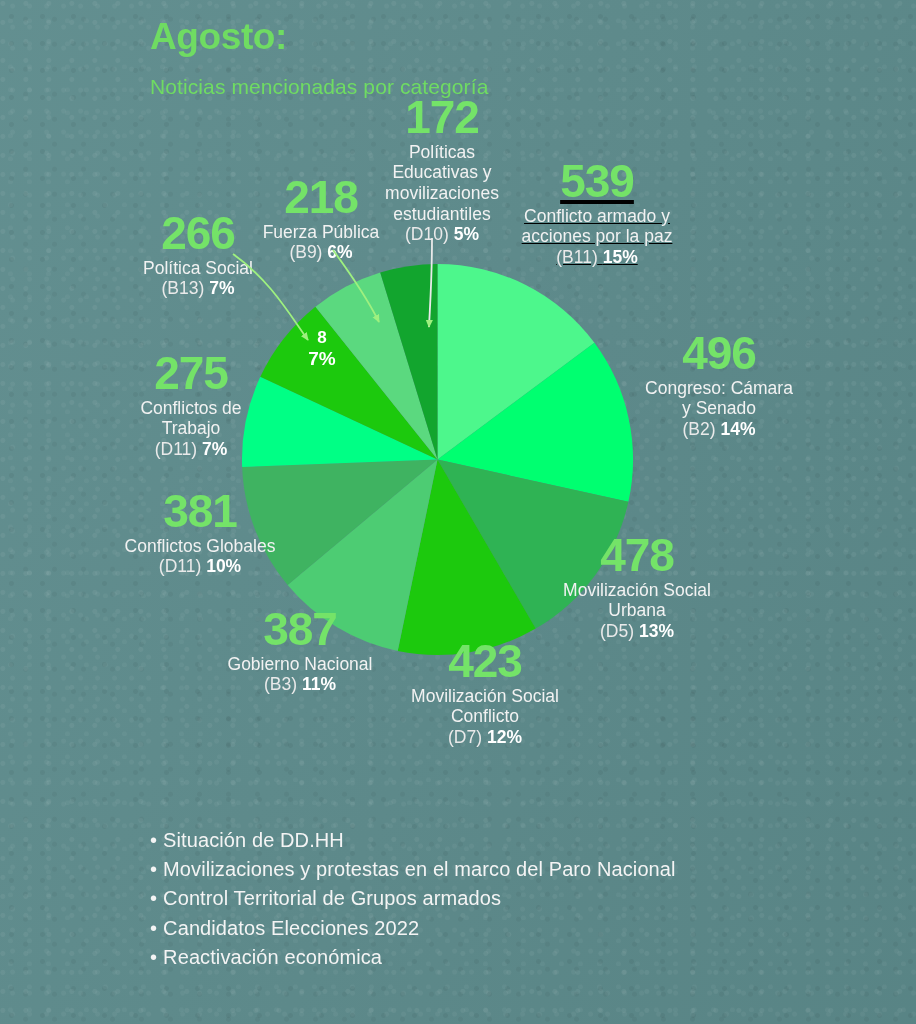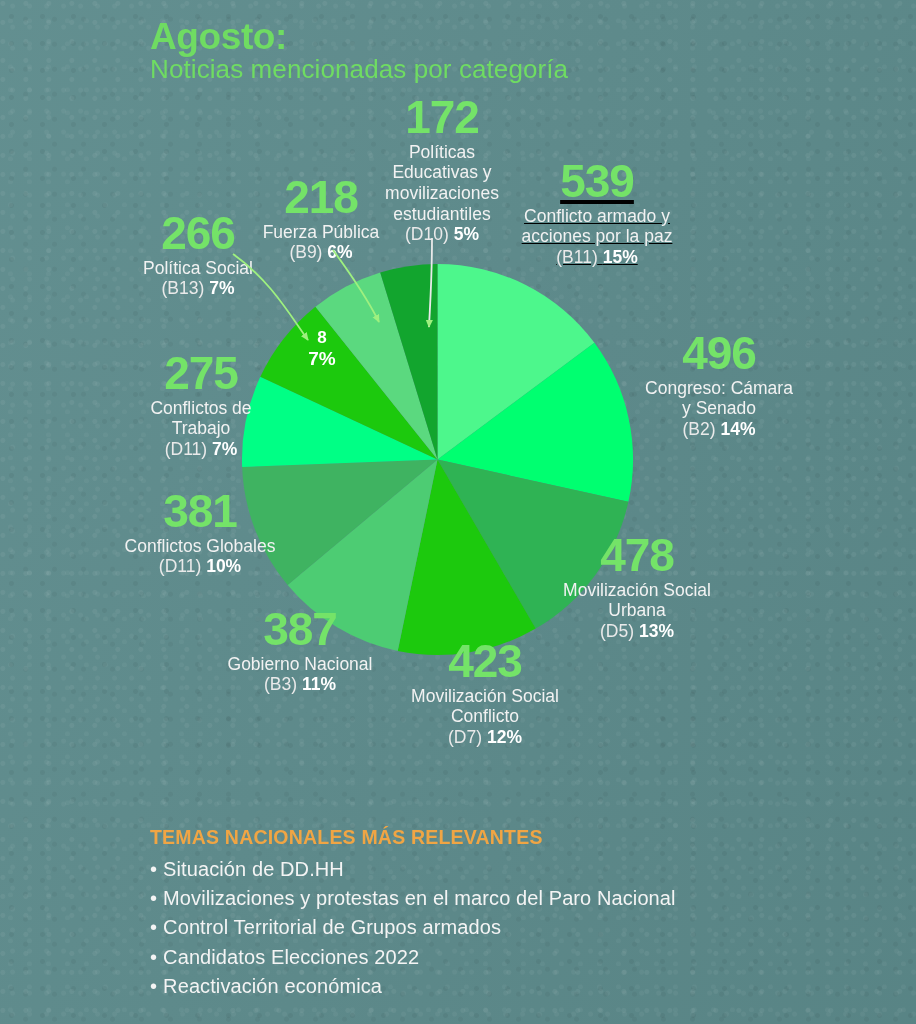--- a/index.html
+++ b/index.html
@@ -25,21 +25,21 @@
   }
   .layer{position:absolute;z-index:2;}
 
   
   #header{left:150px;top:18px;}
   #title{
     font-size:37px;font-weight:bold;color:#6fdc62;
     letter-spacing:-.4px;line-height:1;margin:0;
   }
   #subtitle{
-    font-size:26px;color:#6fdc62;line-height:1.1;margin-top:0;
+    font-size:21px;color:#6fdc62;line-height:1.1;margin-top:20px;
     font-weight:400;letter-spacing:.1px;
   }
 
   
   #pie-wrap{left:240px;top:262px;width:395px;height:395px;}
   #pie-svg{display:block;width:395px;height:395px;}
 
   
   #inpie-label{
     left:299px;top:328px;text-align:center;width:46px;
@@ -58,21 +58,21 @@
     color:#f2f2f2;font-size:17.5px;line-height:1.18;display:block;margin-top:2px;
   }
   .callout .code{color:#eaeaea;font-weight:400;}
   .callout .pct{color:#ffffff;font-weight:bold;}
   .c-center{text-align:center;}
 
   
   #co-172{left:380px;top:96px;width:124px;}
   #co-218{left:255px;top:176px;width:132px;}
   #co-266{left:128px;top:212px;width:140px;}
-  #co-275{left:126px;top:352px;width:150px;}
+  #co-275{left:116px;top:352px;width:150px;}
   #co-381{left:112px;top:490px;width:176px;}
   #co-387{left:212px;top:608px;width:176px;}
   #co-423{left:400px;top:640px;width:170px;}
   #co-478{left:552px;top:534px;width:170px;}
   #co-496{left:636px;top:332px;width:166px;}
   #co-539{left:504px;top:160px;width:186px;text-decoration:underline;}
 
   
   #leaders{position:absolute;left:0;top:0;width:916px;height:1024px;z-index:4;pointer-events:none;}
 
@@ -224,21 +224,20 @@
   <span class="val">539</span>
   <span class="desc">
     <span>Conflicto armado y</span><br>
     <span>acciones por la paz</span><br>
     <span class="code">(B11)</span>
     <span class="pct">15%</span>
   </span>
 </div>
 
 <div id="bottom" class="layer">
-  <div id="temas-title">TEMAS NACIONALES MÁS RELEVANTES</div>
   <div id="temas-list">
       <div class="bullet"><span class="dot">•</span><span>Situación de DD.HH</span></div>
       <div class="bullet"><span class="dot">•</span><span>Movilizaciones y protestas en el marco del Paro Nacional</span></div>
       <div class="bullet"><span class="dot">•</span><span>Control Territorial de Grupos armados</span></div>
       <div class="bullet"><span class="dot">•</span><span>Candidatos Elecciones 2022</span></div>
       <div class="bullet"><span class="dot">•</span><span>Reactivación económica</span></div>
     </div>
 </div>
 
 </body></html>

